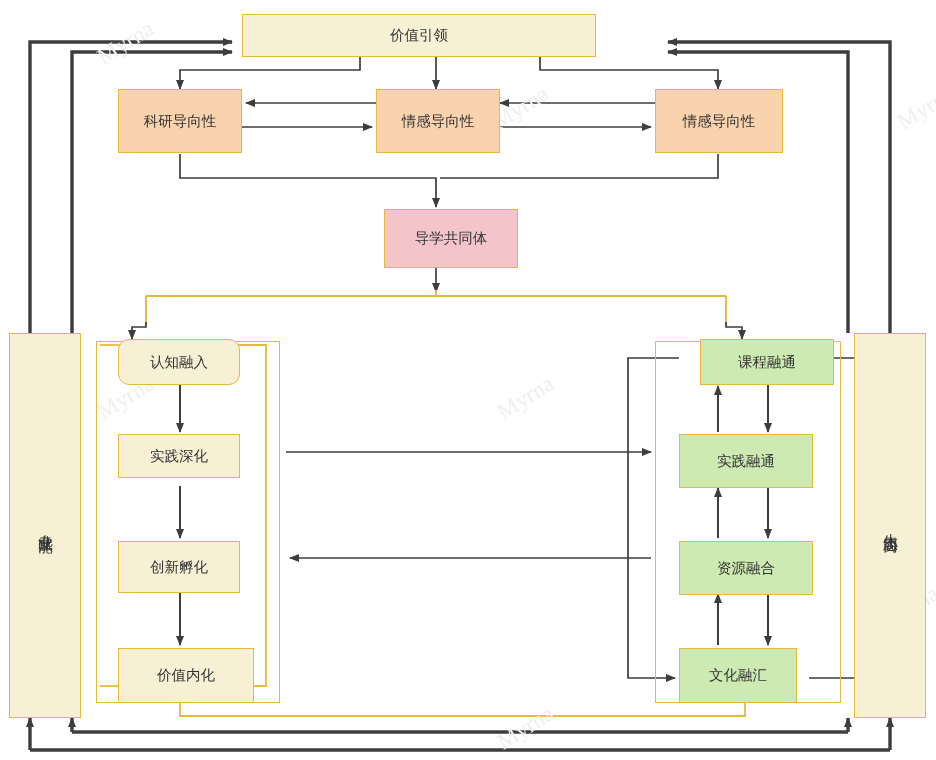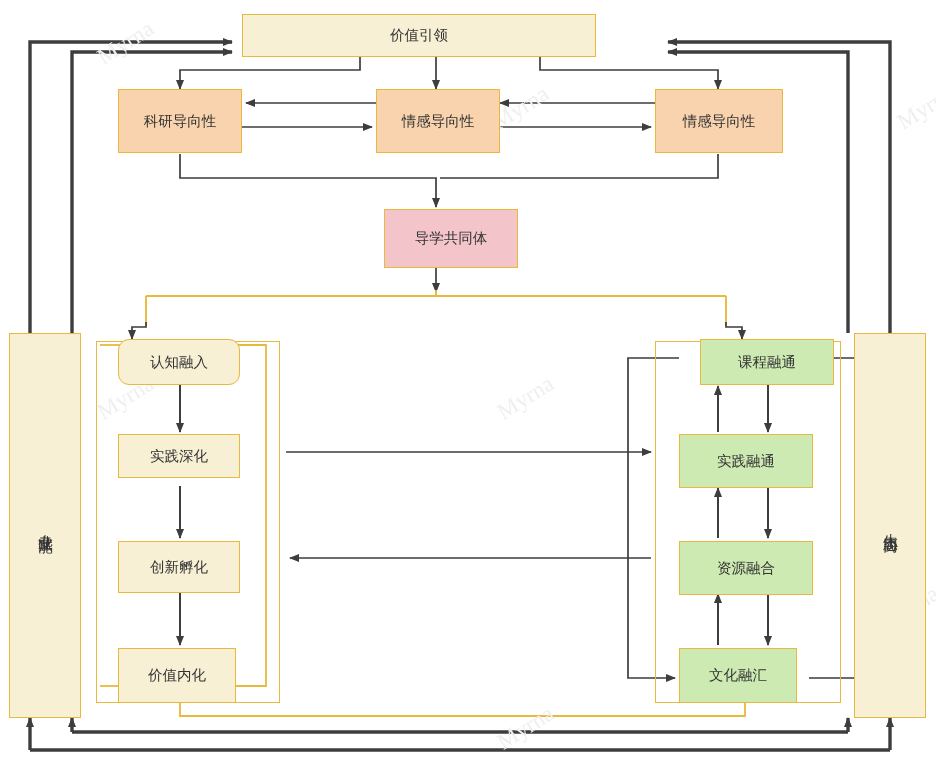--- a/index.html
+++ b/index.html
@@ -205,21 +205,21 @@
 
   <div class="node n-cream" style="left:118px; top:339px; width:122px; height:46px;border-radius:11px;">
     <span>认知融入</span>
   </div>
   <div class="node n-cream" style="left:118px; top:434px; width:122px; height:44px;">
     <span>实践深化</span>
   </div>
   <div class="node n-cream" style="left:118px; top:541px; width:122px; height:52px;">
     <span>创新孵化</span>
   </div>
-  <div class="node n-cream" style="left:118px; top:648px; width:118px; height:55px;">
+  <div class="node n-cream" style="left:118px; top:648px; width:136px; height:55px;">
     <span>价值内化</span>
   </div>
 
   <div class="node n-green" style="left:679px; top:339px; width:134px; height:46px;margin-left:21px;">
     <span>课程融通</span>
   </div>
   <div class="node n-green" style="left:679px; top:434px; width:134px; height:54px;text-align:right;">
     <span>实践融通</span>
   </div>
   <div class="node n-green" style="left:679px; top:541px; width:134px; height:54px;">

